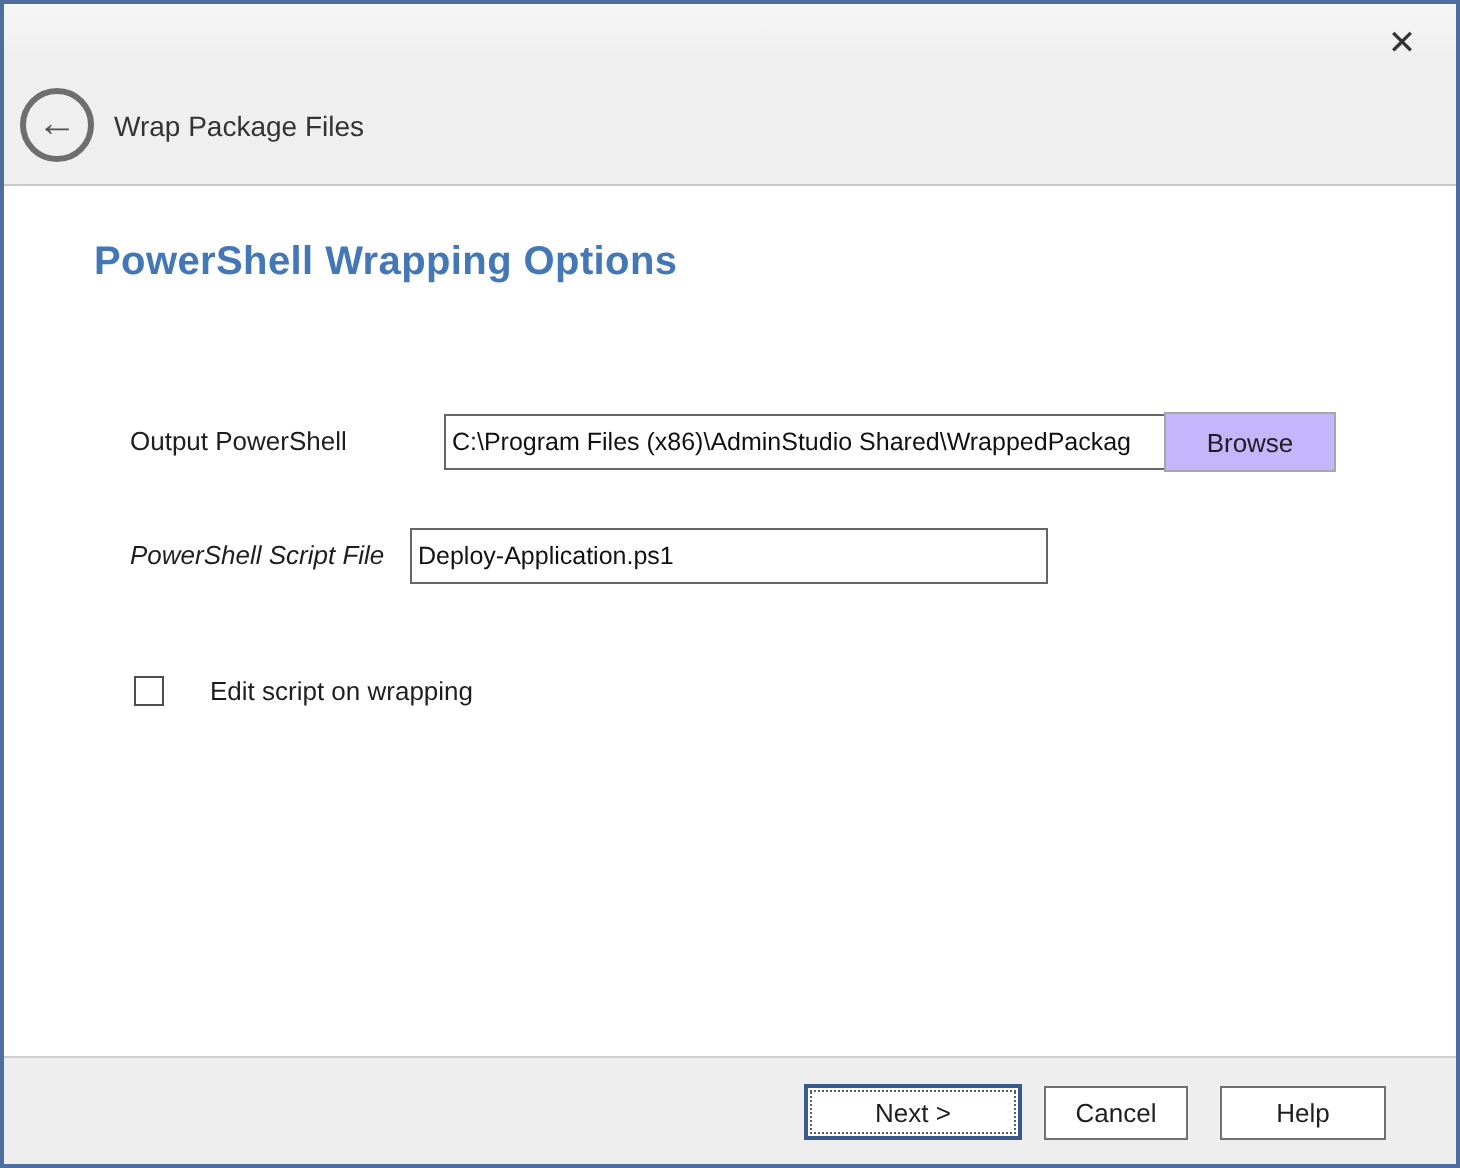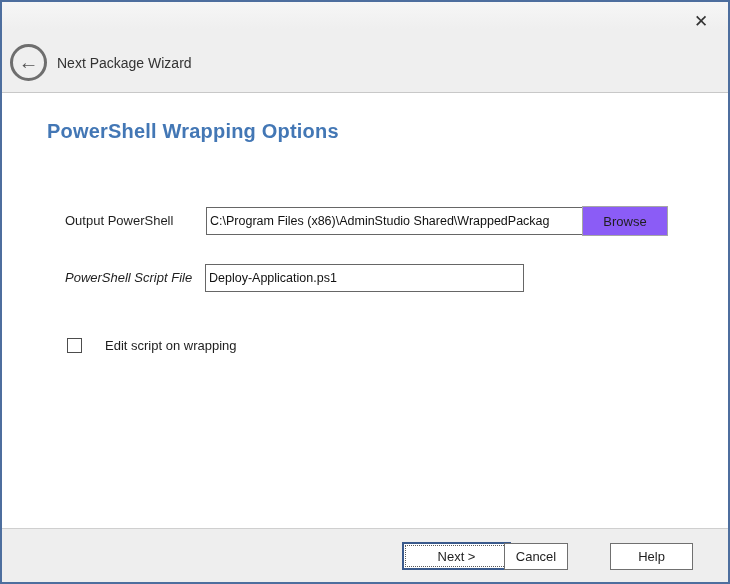--- a/index.html
+++ b/index.html
@@ -37,21 +37,21 @@
     font-size:20px; font-weight:700; color:#4377b5; letter-spacing:0.2px;
   }
   .field-label { position:absolute; font-size:13px; color:#1e1e1e; }
   .text-input {
     position:absolute; height:28px; border:1px solid #666; background:#fff;
     font-family:"Liberation Sans","DejaVu Sans",sans-serif;
     font-size:12.5px; color:#111; padding:0 3px; outline:none;
   }
   .browse-btn {
     position:absolute; left:580px; top:112px; width:86px; height:30px;
-    background:#8b5cf6; border:1px solid #a6a6a6; font-size:13px; color:#1e1e1e;
+    background:#c4b5fd; border:1px solid #a6a6a6; font-size:13px; color:#1e1e1e;
     cursor:pointer;
   }
   .checkbox {
     position:absolute; left:65px; top:244px; width:15px; height:15px;
     background:#fff; border:1px solid #4d4d4d; cursor:pointer;
   }
   .checkbox-label { position:absolute; left:87px; top:244px; font-size:13px; color:#1e1e1e; cursor:default;margin-left:16px; }
   
   .footer {
     position:absolute; left:0; right:0; bottom:0; height:54px;
@@ -60,45 +60,45 @@
   .footer button {
     position:absolute; top:14px; height:27px; background:#fff;
     font-family:"Liberation Sans","DejaVu Sans",sans-serif;
     font-size:13px; color:#1e1e1e; cursor:pointer;
   }
   .next-btn {
     left:400px; width:109px; top:13px !important; height:28px !important;
     border:2px solid #3a5a8c;
     outline:1px dotted #5a5a5a; outline-offset:-4px;
   }
-  .cancel-btn { left:502px; width:64px; border:1px solid #707070; }
+  .cancel-btn { left:520px; width:72px; border:1px solid #707070; }
   .help-btn { left:592px; width:83px; border:1px solid #707070;margin-left:16px; }
 </style>
 </head>
 <body>
 
 <div class="window">
 
   <div class="topband">
     <button class="close-btn">
       <span>✕</span>
     </button>
     <div class="header-row">
       <button class="back-btn">
         <span>←</span>
       </button>
-      <span class="header-title">Next Package Wizard</span>
+      <span class="header-title">Wrap Package Files</span>
     </div>
   </div>
 
   <div class="content">
     <div class="page-title">PowerShell Wrapping Options</div>
 
     <span class="field-label" style="left:63px; top:119px;">Output PowerShell</span>
-    <input class="text-input" style="left: 204px; top: 113px; width: 404px;" type="text" value="C:\Program Files (x86)\AdminStudio Shared\WrappedPackag">
+    <input class="text-input" style="left: 220px; top: 113px; width: 404px;" type="text" value="C:\Program Files (x86)\AdminStudio Shared\WrappedPackag">
     <button class="browse-btn">Browse</button>
 
     <span class="field-label" style="left:63px; top:176px;font-style:italic;">PowerShell Script File</span>
     <input class="text-input" style="left: 203px; top: 170px; width: 319px;" type="text" value="Deploy-Application.ps1">
 
     <span class="checkbox"></span>
     <span class="checkbox-label">Edit script on wrapping</span>
   </div>
 
   <div class="footer">

